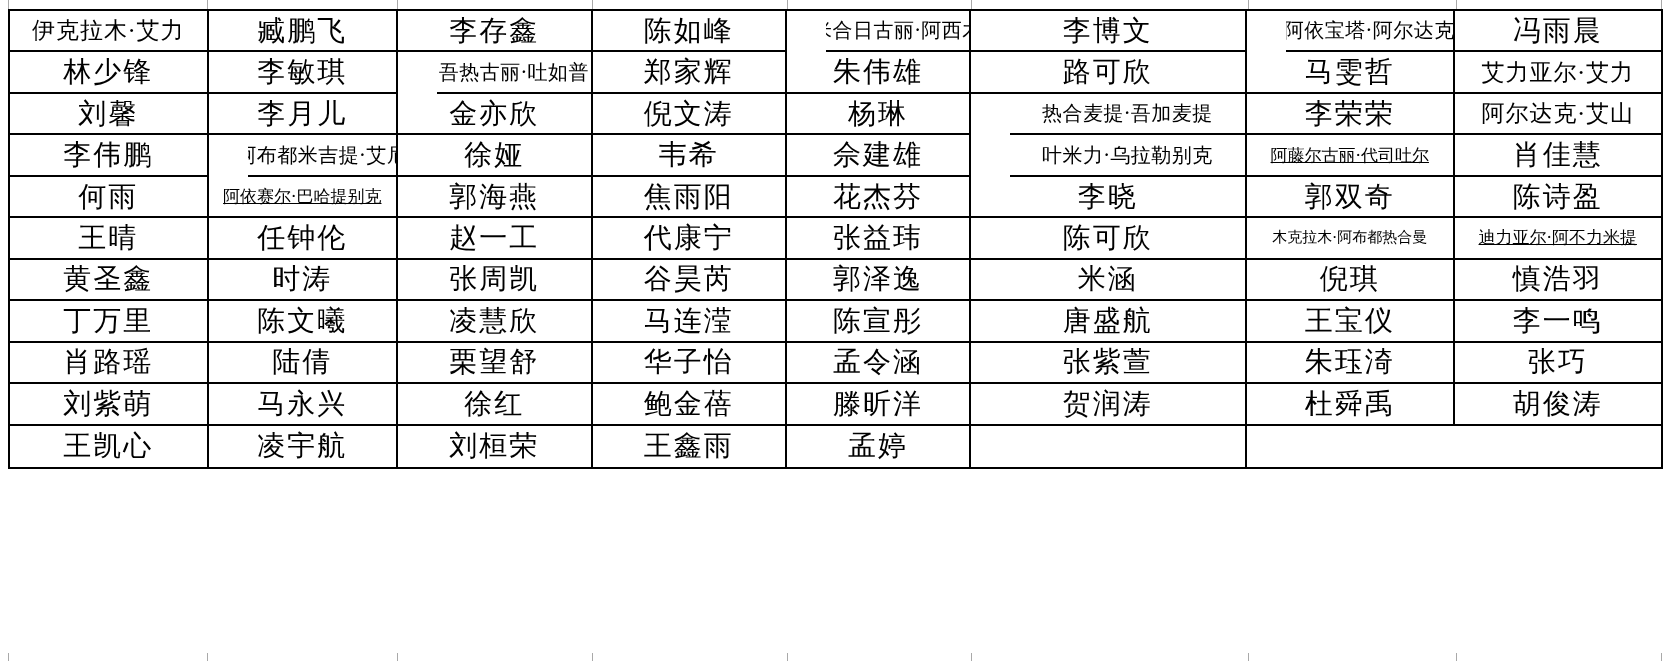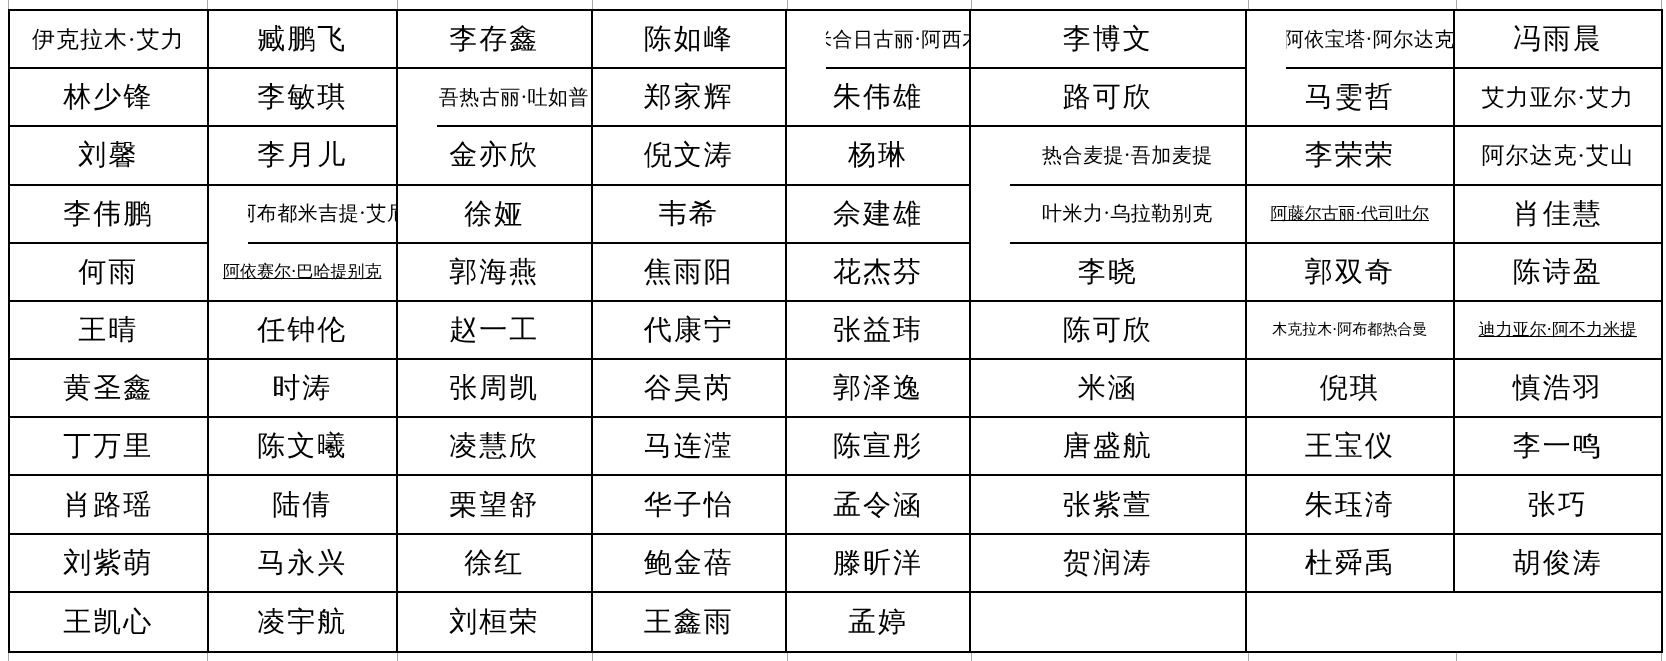--- a/index.html
+++ b/index.html
@@ -15,21 +15,21 @@
     position: relative;
     width: 1666px;
     height: 661px;
     background: #ffffff;
   }
   .names-table {
     position: absolute;
     left: 8px;
     top: 9px;
     width: 1655px;
-    height: 644px;
+    height: 460px;
     box-sizing: border-box;
     border: 2px solid #000000;
     display: grid;
     grid-template-columns: 199fr 190fr 195fr 195fr 184fr 277fr 208fr 207fr;
     grid-template-rows: repeat(11, 1fr);
     background: #ffffff;
   }
   .cell {
     box-sizing: border-box;
     border-right: 2px solid #000000;

